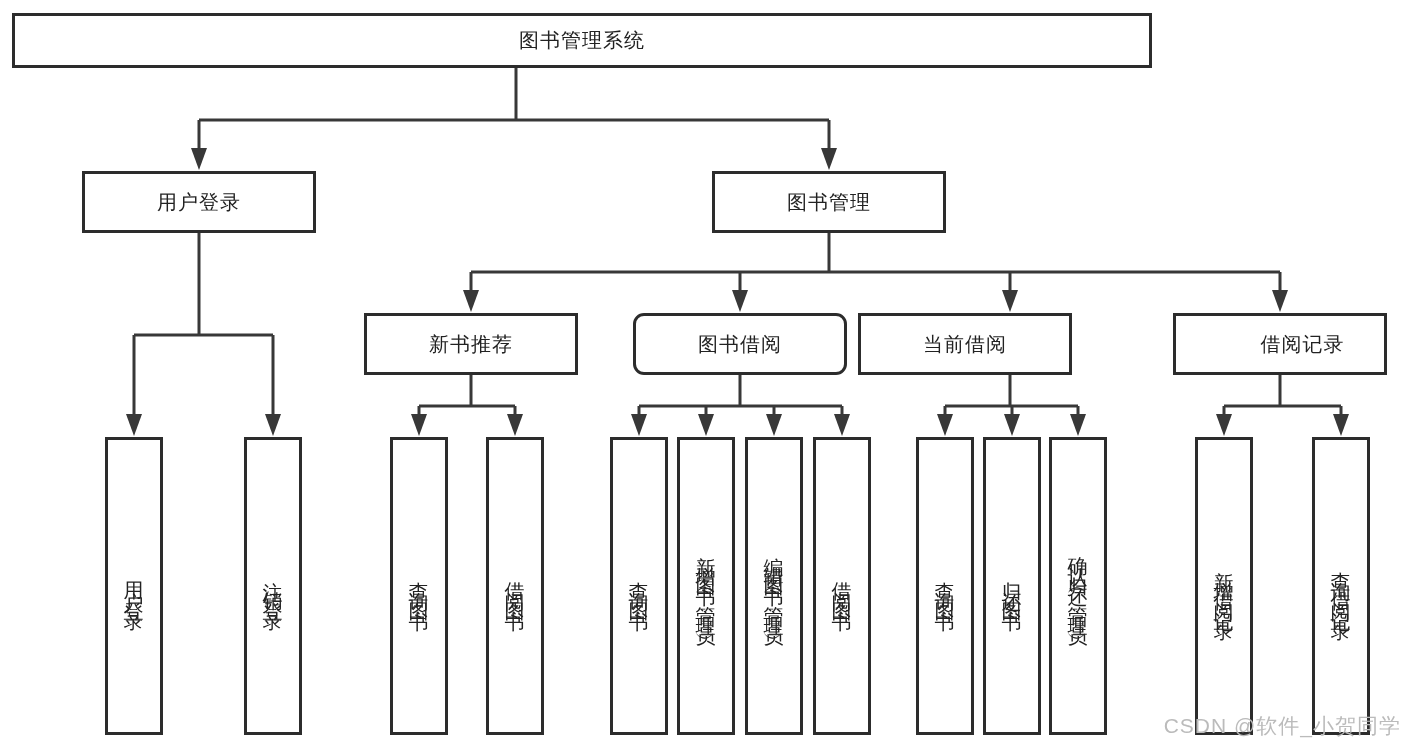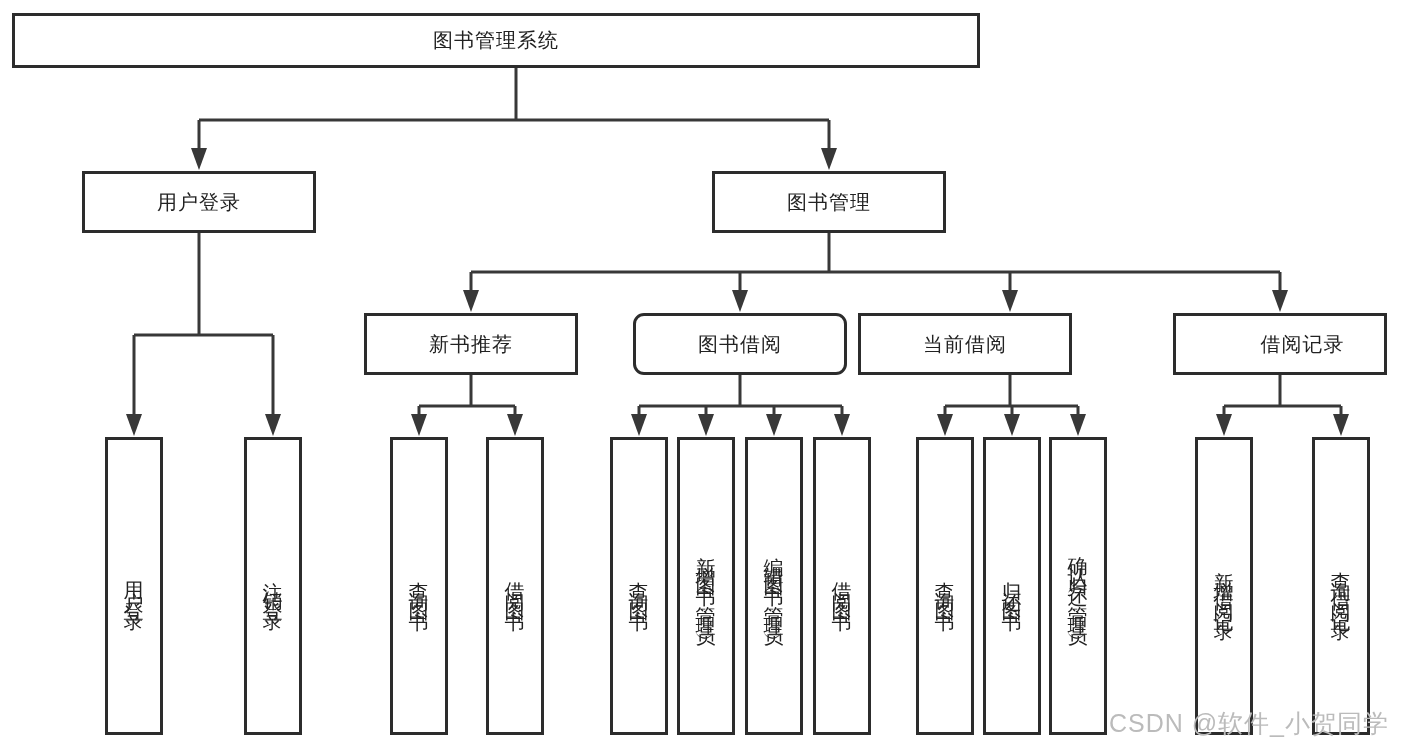--- a/index.html
+++ b/index.html
@@ -34,41 +34,41 @@
     color:var(--text);
     display:flex;
     align-items:center;
     justify-content:center;
     z-index:2;
   }
   .h-node{
     font-size:20px;
     letter-spacing:1px;
   }
-  .root-node{left:12px;top:13px;width:968px;height:55px;}
+  .root-node{left:12px;top:13px;width:1140px;height:55px;}
   .lvl2{top:171px;width:234px;height:62px;}
   .lvl3{top:313px;width:214px;height:62px;}
   .v-node{
     top:437px;
     width:58px;
     height:298px;
   }
   .v-node span{
     writing-mode:vertical-rl;
     text-orientation:mixed;
     font-size:20px;
     letter-spacing:10px;
     line-height:1;
     white-space:nowrap;
   }
   .watermark{
     position:absolute;
-    right:16px;
+    right:4px;
     bottom:7px;
-    font-size:25px;
+    font-size:21px;
     letter-spacing:1px;
     color:var(--watermark);
     z-index:5;
     pointer-events:none;
     text-align:right;
   }
 </style>
 </head>
 <body>
 

